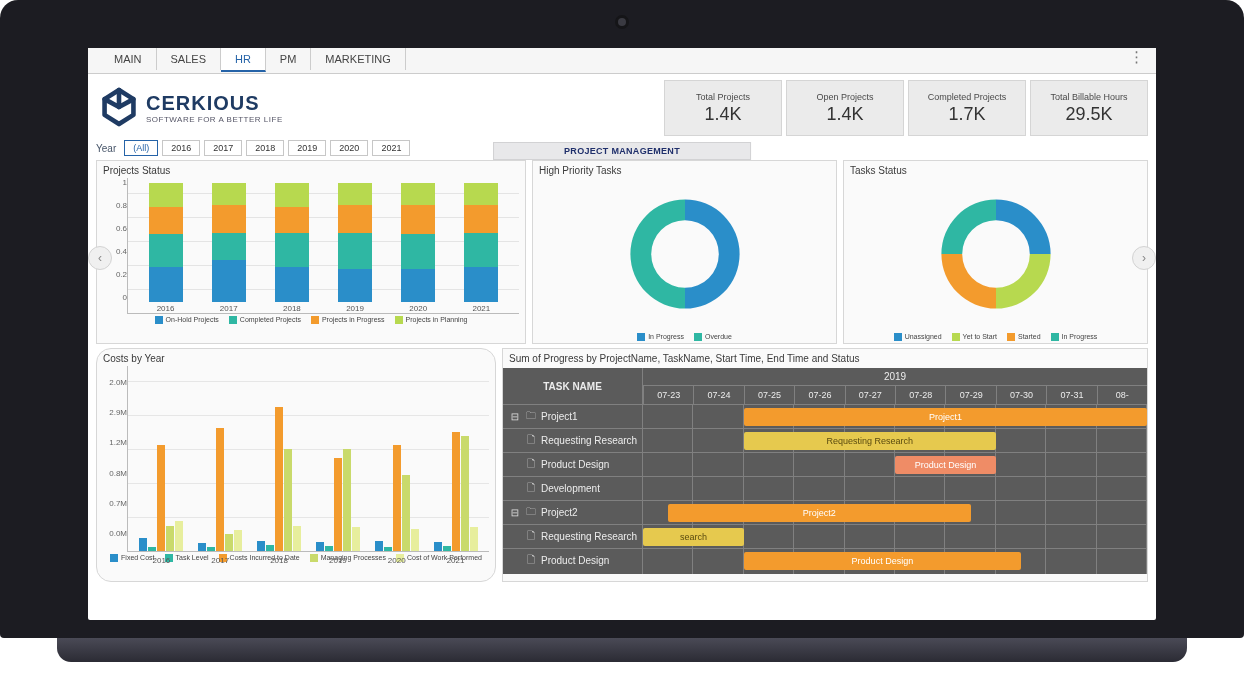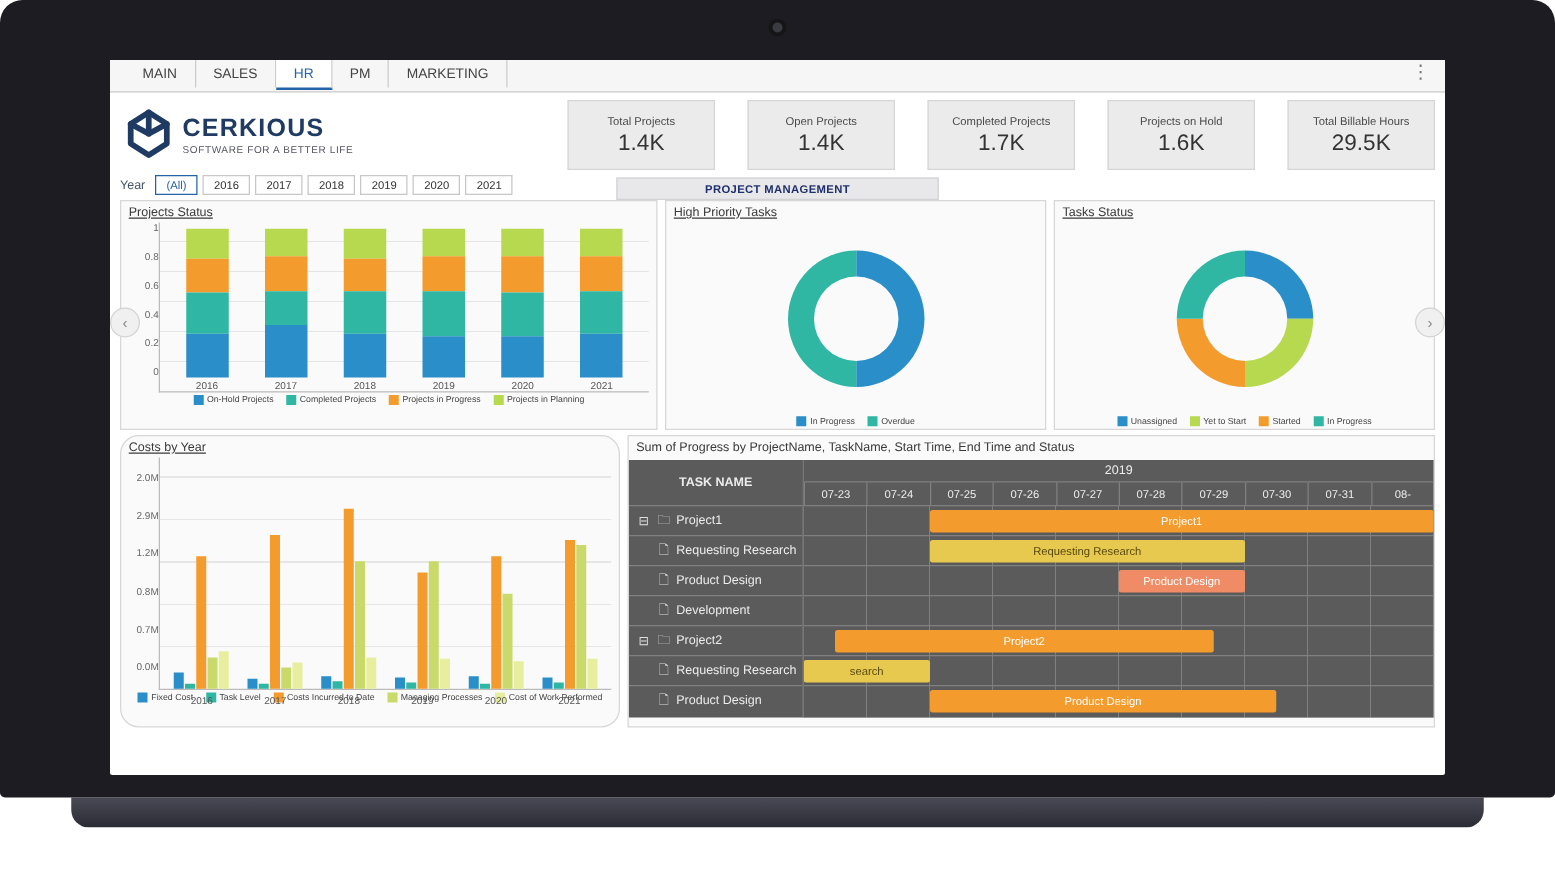--- a/index.html
+++ b/index.html
@@ -19,34 +19,34 @@
 
   .content { flex:1; padding: 6px 8px 4px 8px; overflow:hidden; display:flex; flex-direction:column; gap:4px; }
 
   
   .header-row { display:flex; gap:8px; }
   .logo-box { display:flex; align-items:center; gap:6px; padding:4px 4px 4px 2px; }
   .logo-mark svg { width:42px; height:42px; }
   .logo-text .brand { font-size:20px; font-weight:700; color:#1f3b63; letter-spacing:1px; }
   .logo-text .tag { font-size:8px; color:#556; letter-spacing:.5px; }
 
-  .kpi-row { flex:1; display:flex; gap:26px; justify-content:flex-end; }
+  .kpi-row { flex:1; display:flex; gap:4px; justify-content:flex-end; }
   .kpi { width:118px; height:56px; background:#ebebeb; border:1px solid #d5d5d5; display:flex; flex-direction:column; align-items:center; justify-content:center; }
   .kpi .k-label { font-size:9px; color:#4a4a4a; }
   .kpi .k-value { font-size:18px; color:#333; margin-top:2px; }
 
   .year-row { display:flex; align-items:center; gap:4px; position:relative; }
   .year-row .yl { font-size:10px; color:#475569; margin-right:4px; }
   .year-btn { border:1px solid #c7c7c7; padding:2px 8px; font-size:9px; background:#fff; cursor:pointer; }
   .year-btn.sel { border:1px solid #2563a8; color:#2563a8; }
   .pm-banner { position:absolute; left:50%; transform:translateX(-50%); top:2px; background:#e8e8ea; border:1px solid #d2d2d4; padding:3px 70px; font-size:9px; font-weight:700; color:#1f2f6b; letter-spacing:.3px; }
 
   .mid-row { display:flex; gap:6px; position:relative; }
   .panel { border:1px solid #d7d7d7; background:#fafafa; padding:4px 6px 2px 6px; position:relative; }
-  .panel .title { font-size:10px; color:#3a3a3a; margin-bottom:2px;text-decoration:underline; }
+  .panel .title { font-size:10px; color:#3a3a3a; margin-bottom:2px; }
   .panel.status { flex: 0 0 430px; height:184px; }
   .panel.donut { flex:1; height:184px; display:flex; flex-direction:column; }
   .nav-circle { width:24px; height:24px; border-radius:50%; background:#f0f0f0; border:1px solid #d3d3d3; display:flex; align-items:center; justify-content:center; font-size:12px; color:#888; position:absolute; top:86px; cursor:pointer; z-index:2; }
   .nav-circle.left { left:-8px; }
   .nav-circle.right { right:-8px; }
 
   
   .bar-area { height:136px; display:flex; position:relative; }
   .yaxis { width:24px; display:flex; flex-direction:column; justify-content:space-between; align-items:flex-end; font-size:8px; color:#666; padding-bottom:12px; }
   .plot { flex:1; border-left:1px solid #bbb; border-bottom:1px solid #bbb; display:flex; align-items:flex-end; justify-content:space-around; padding:0 6px 0 6px; position:relative; background:repeating-linear-gradient(to top, transparent 0, transparent 23px, #e4e4e4 23px, #e4e4e4 24px); }
@@ -134,24 +134,20 @@
               </div>
             <div class="kpi">
                 <div class="k-label">Open Projects</div>
                 <div class="k-value">1.4K</div>
               </div>
             <div class="kpi">
                 <div class="k-label">Completed Projects</div>
                 <div class="k-value">1.7K</div>
               </div>
             <div class="kpi">
-                <div class="k-label">Projects on Hold</div>
-                <div class="k-value">1.6K</div>
-              </div>
-            <div class="kpi">
                 <div class="k-label">Total Billable Hours</div>
                 <div class="k-value">29.5K</div>
               </div>
           </div>
         </div>
 
         <div class="year-row">
           <span class="yl">Year</span>
           <span class="year-btn sel">(All)</span>
           <span class="year-btn">2016</span>

